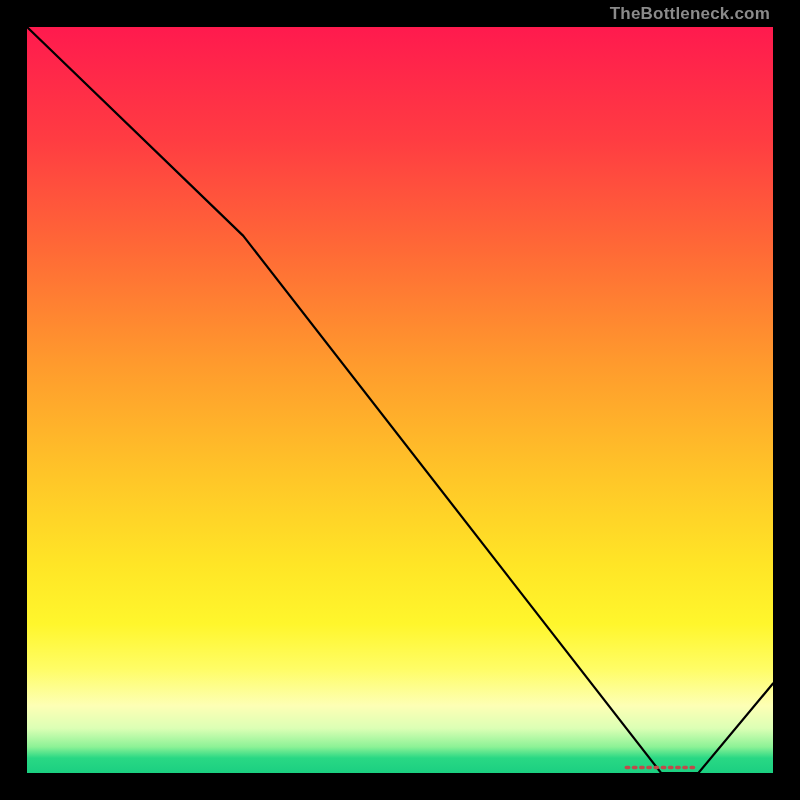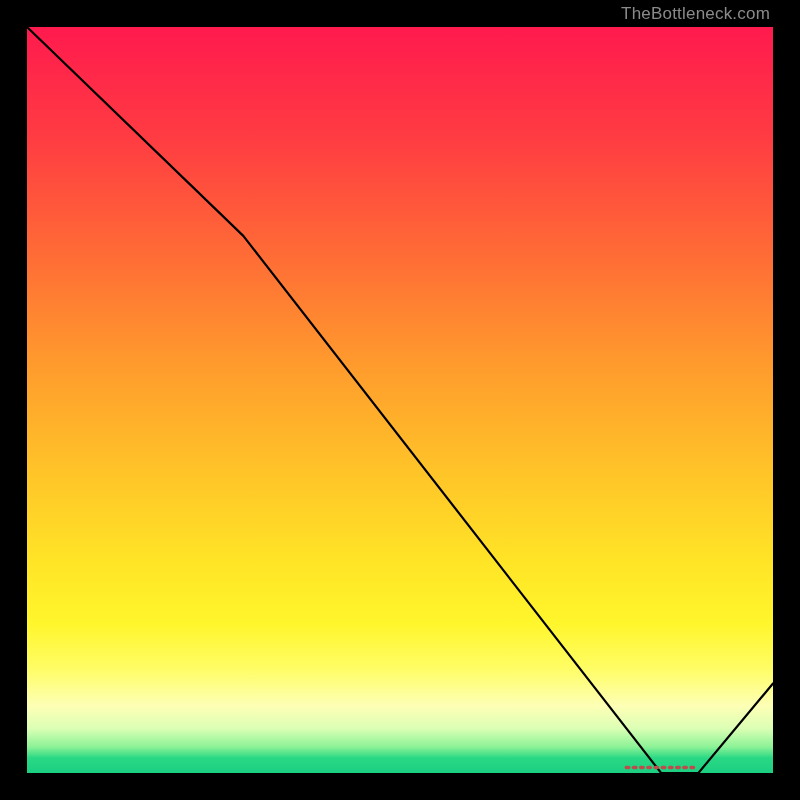--- a/index.html
+++ b/index.html
@@ -43,21 +43,21 @@
     position: absolute;
     left: 0; top: 0;
     width: 100%; height: 100%;
   }
   .attribution {
     position: absolute;
     top: 4px;
     right: 30px;
     color: #8a8a8a;
     font-size: 17px;
-    font-weight: 400;
+    font-weight: 700;
     letter-spacing: 0.2px;
   }
 </style>
 </head>
 <body>
 
 <div class="plot-area">
   <div class="gradient"></div>
   <svg class="line-svg" viewBox="0 0 746 746" preserveAspectRatio="none">
     <path d="M0.0 0.0 L216.3 208.9 L634.1 746.0 L671.4 746.0 L746.0 656.5" fill="none" stroke="#000" stroke-width="2.2" stroke-linejoin="round" stroke-linecap="round"></path>

